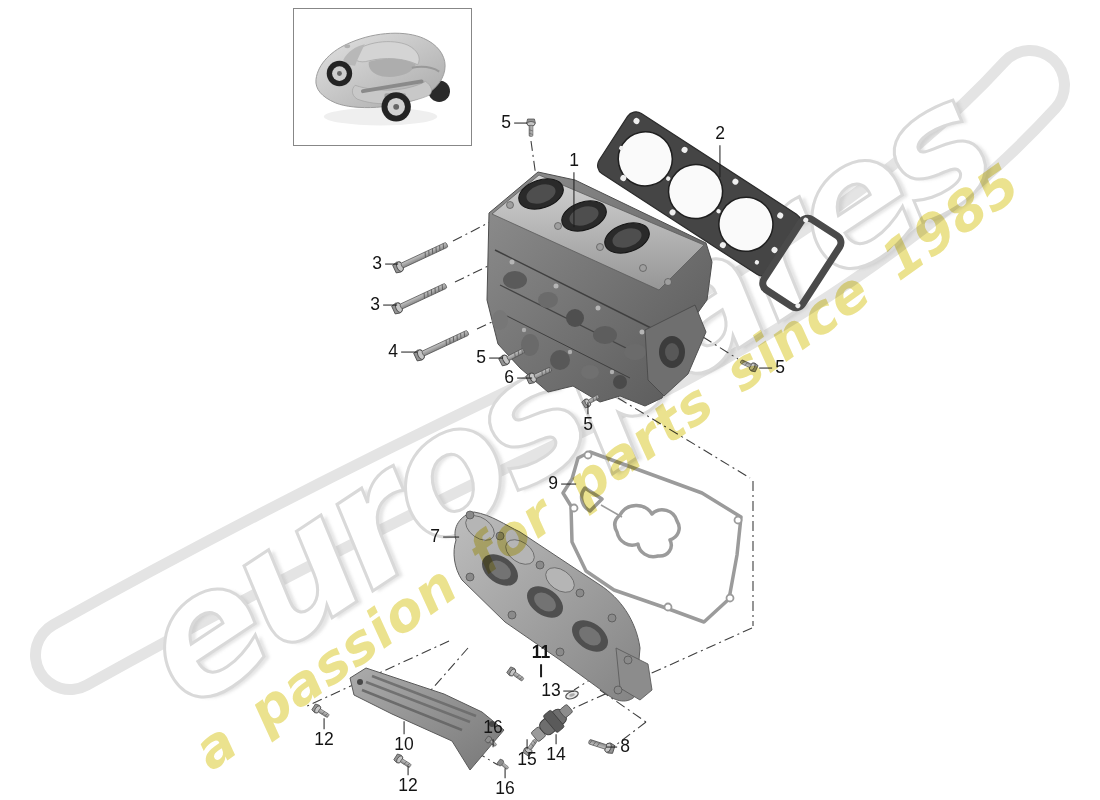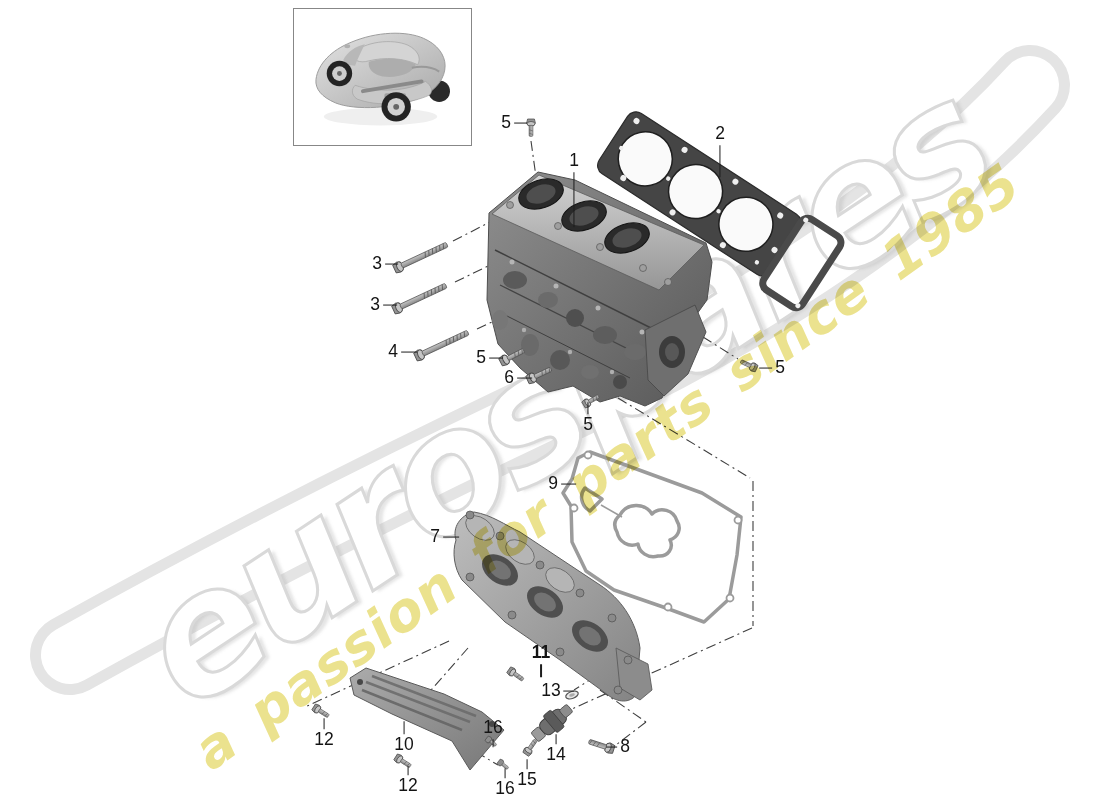--- a/index.html
+++ b/index.html
@@ -306,18 +306,18 @@
       <div class="callout leader-up" style="left: 588px; top: 425px;"><span>5</span><span class="leader" style="height: 12px;"></span></div>
       <div class="callout leader-right" style="left: 553px; top: 484px;"><span>9</span><span class="leader" style="width: 15px;"></span></div>
       <div class="callout leader-right" style="left: 435px; top: 537px;"><span>7</span><span class="leader" style="width: 16px;"></span></div>
       <div class="callout leader-down" style="left: 541px; top: 653px; font-weight: bold;"><span>11</span><span class="leader" style="height: 13px;"></span></div>
       <div class="callout leader-right" style="left: 551px; top: 691px; text-align: center;"><span>13</span><span class="leader" style="width: 11px;"></span></div>
       <div class="callout leader-up" style="left: 324px; top: 740px;"><span>12</span><span class="leader" style="height: 11px;"></span></div>
       <div class="callout leader-up" style="left: 404px; top: 745px;"><span>10</span><span class="leader" style="height: 13px;"></span></div>
       <div class="callout leader-down" style="left: 493px; top: 728px;"><span>16</span><span class="leader" style="height: 8px;"></span></div>
       <div class="callout leader-up" style="left: 556px; top: 755px;"><span>14</span><span class="leader" style="height: 10px;"></span></div>
       <div class="callout leader-left" style="left: 625px; top: 747px;"><span>8</span><span class="leader" style="width: 11px;"></span></div>
-      <div class="callout leader-up" style="left: 527px; top: 780px;"><span>15</span><span class="leader" style="height: 10px;"></span></div>
+      <div class="callout leader-up" style="left: 527px; top: 760px;"><span>15</span><span class="leader" style="height: 10px;"></span></div>
       <div class="callout leader-up" style="left: 408px; top: 786px;"><span>12</span><span class="leader" style="height: 9px;"></span></div>
       <div class="callout leader-up" style="left: 505px; top: 789px;"><span>16</span><span class="leader" style="height: 10px;"></span></div>
     </div>
 
 </div>
 
 </body></html>

